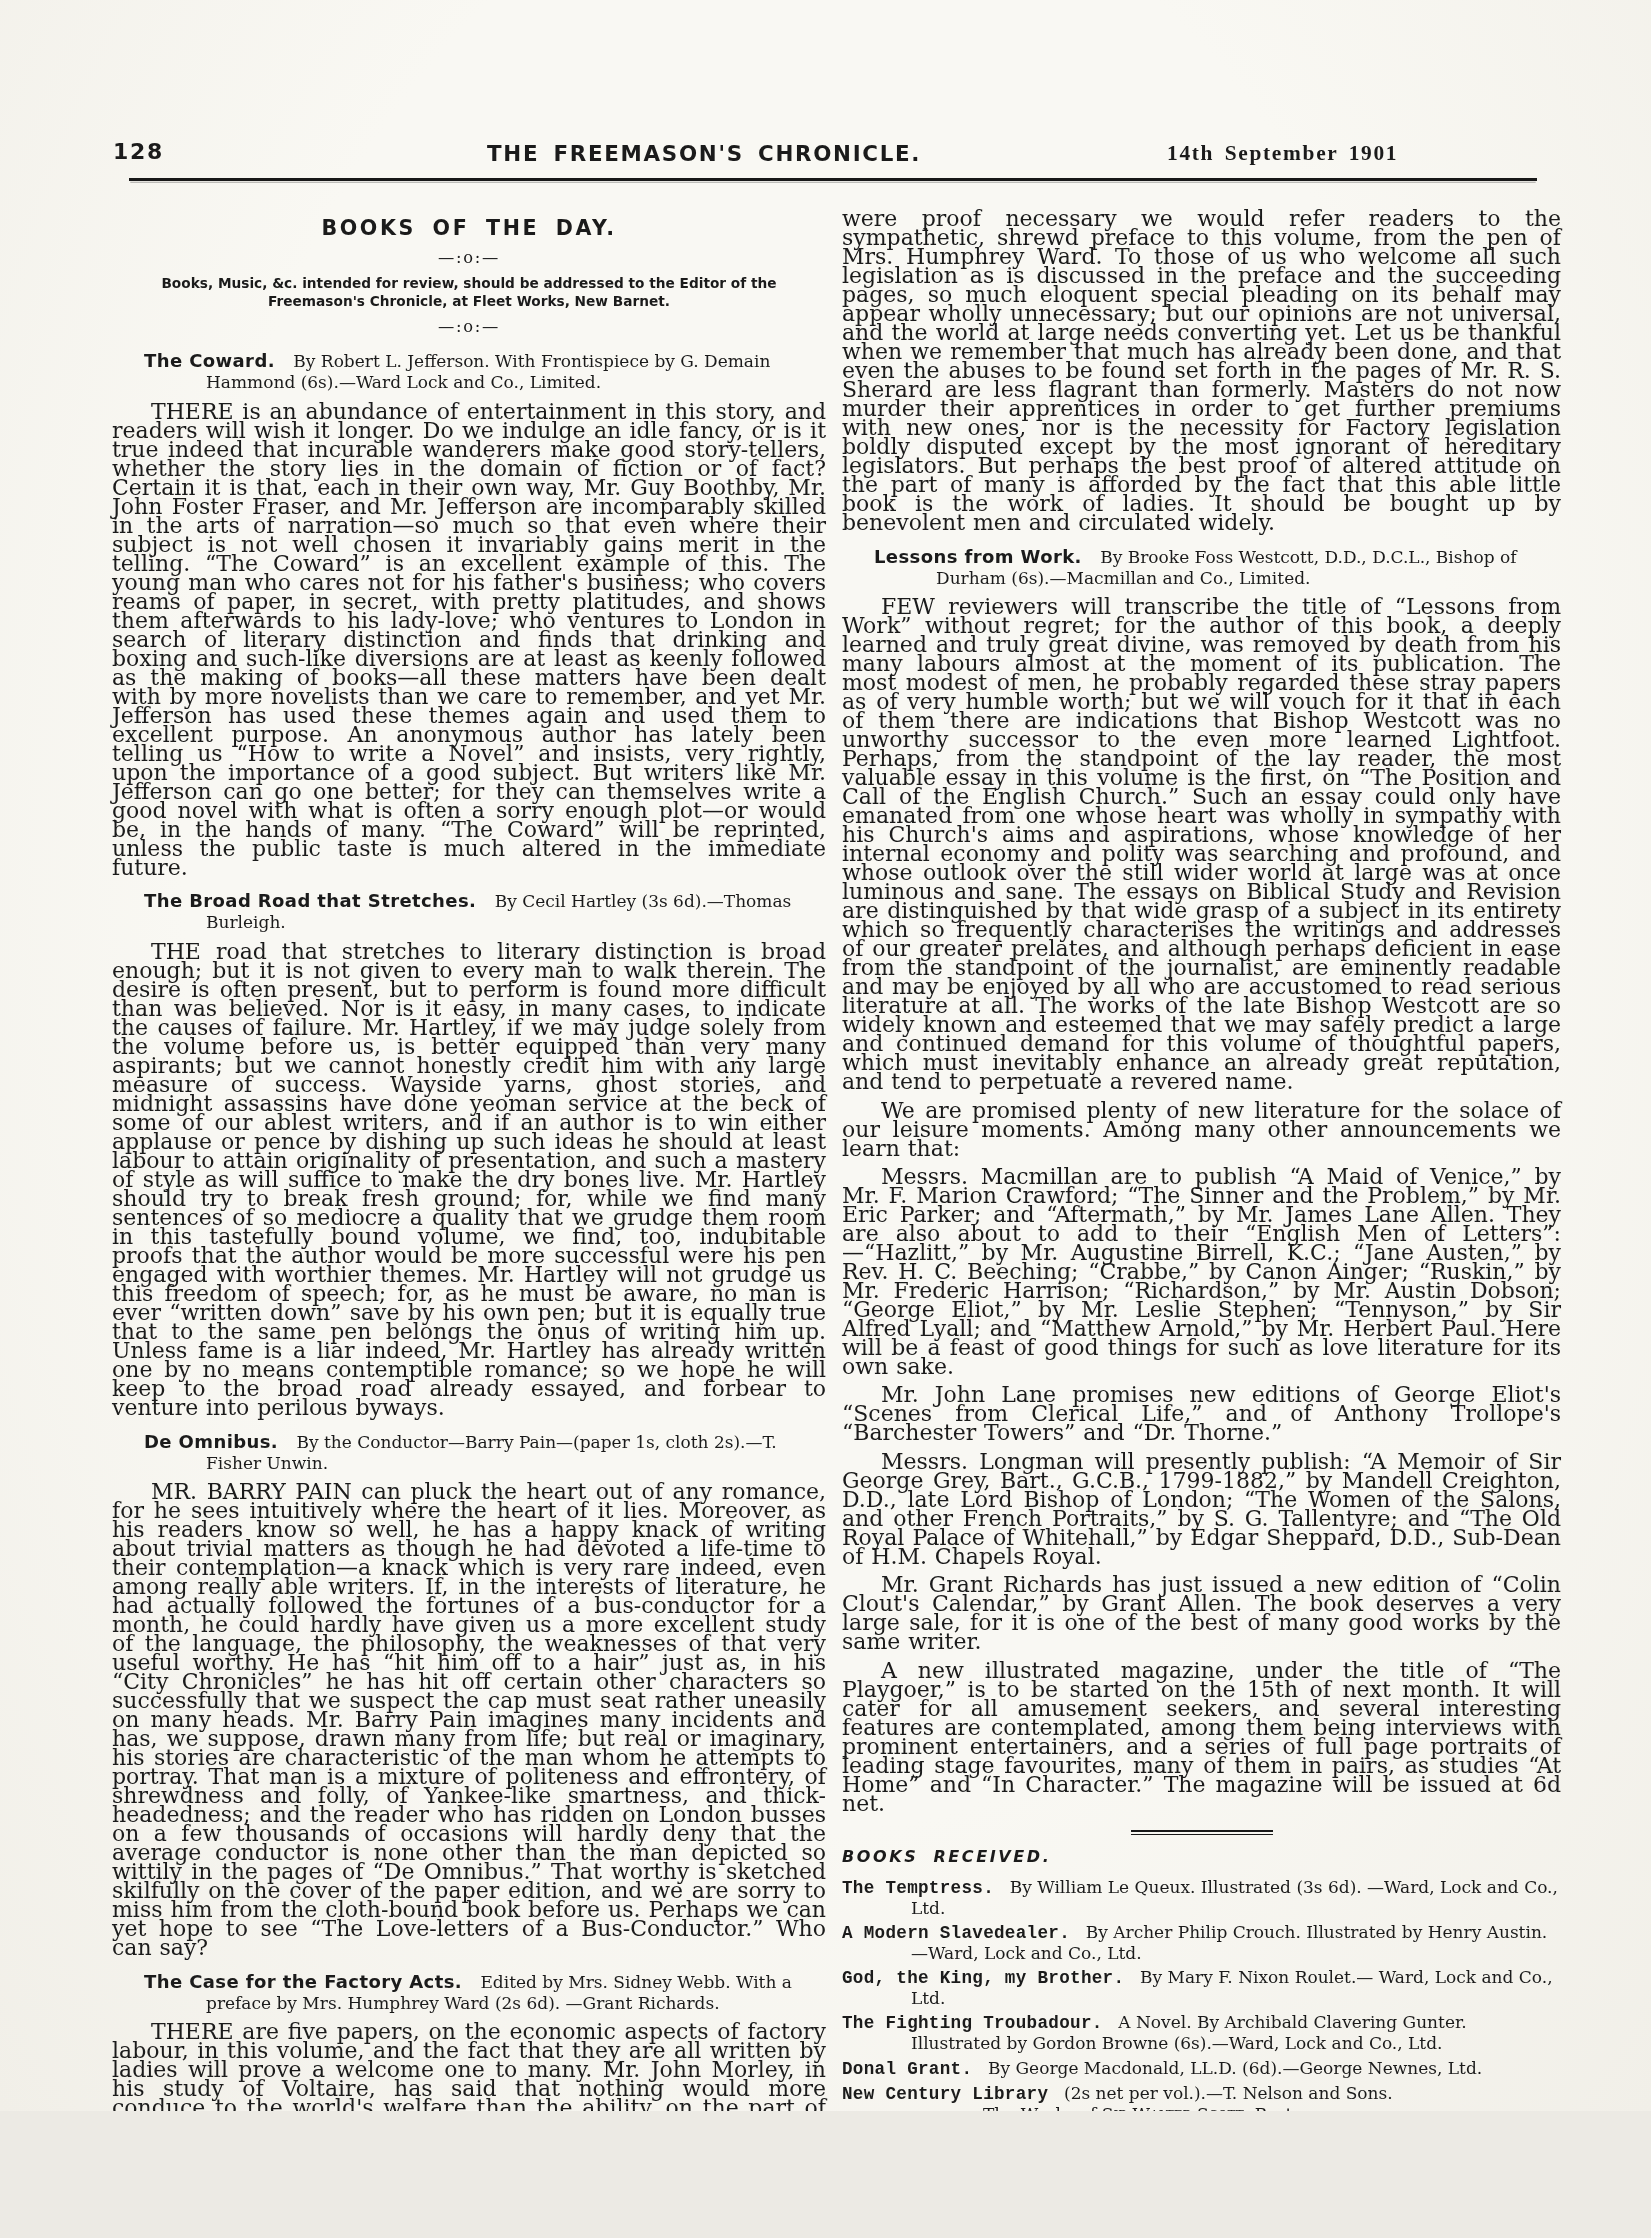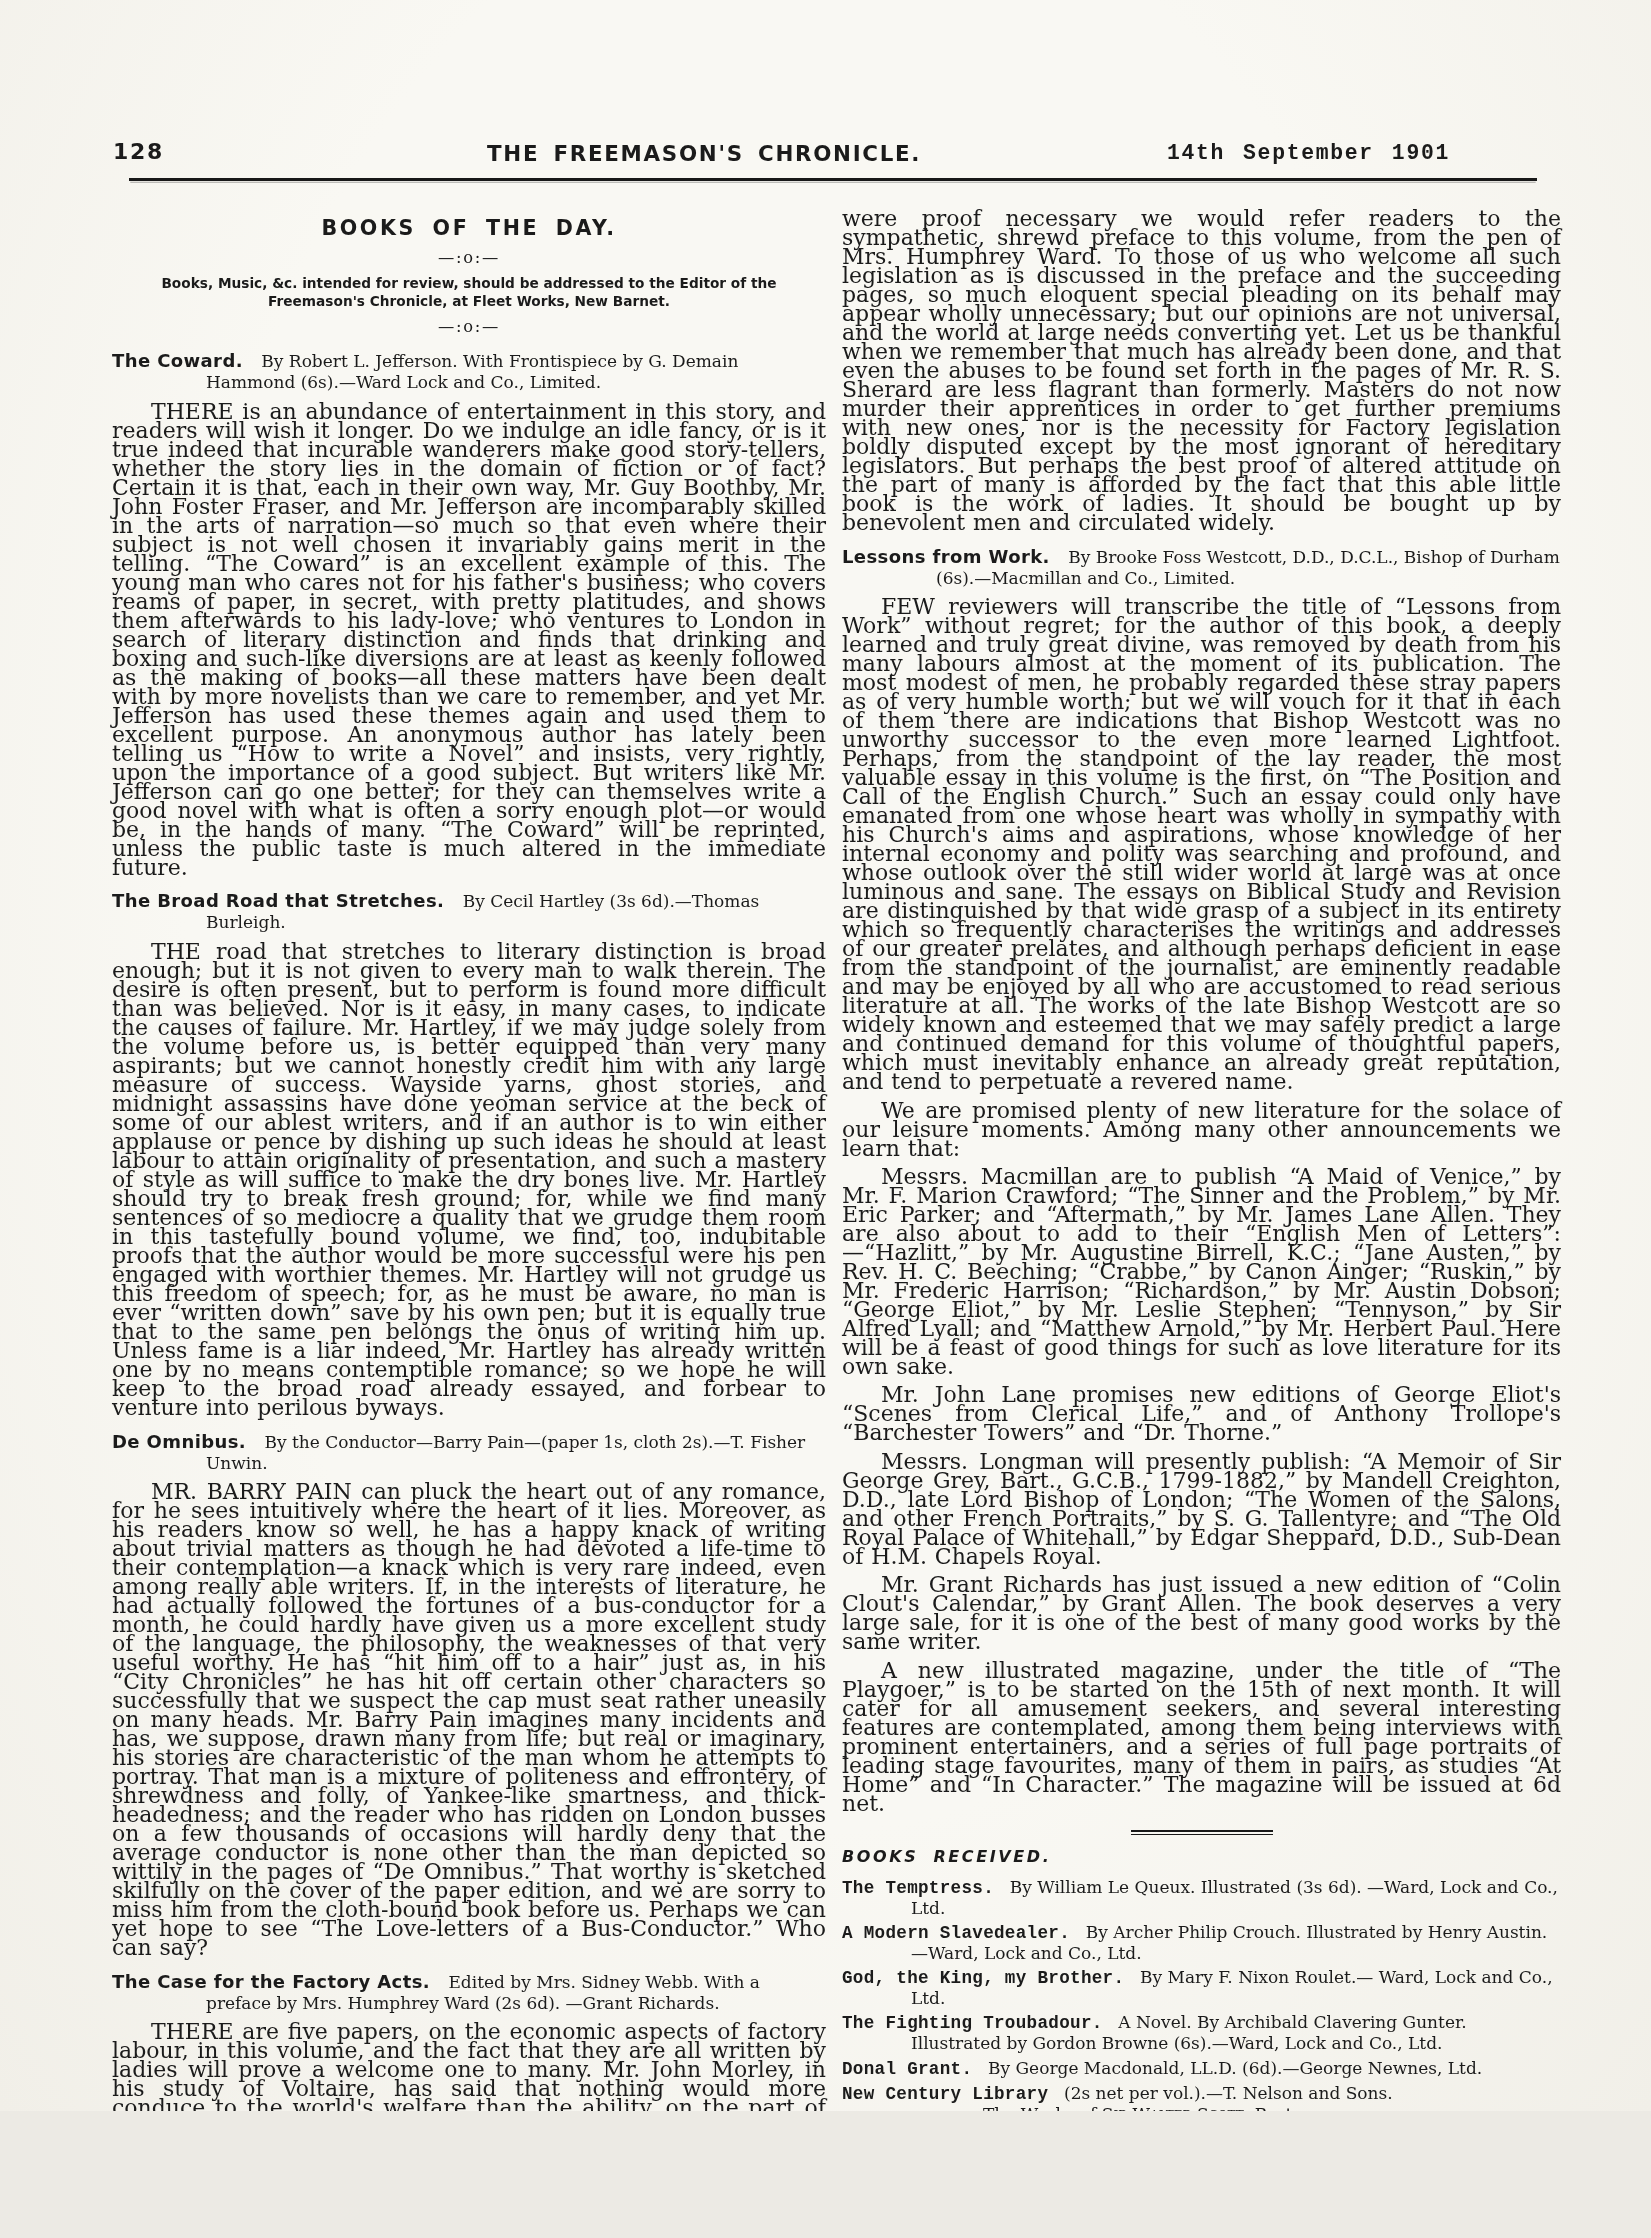--- a/index.html
+++ b/index.html
@@ -22,21 +22,21 @@
     font-family:"DejaVu Sans", sans-serif;
     font-weight:bold; font-size:22px; letter-spacing:1.7px;
   }
   .journal-title {
     position:absolute; left:487px; top:141px;
     font-family:"DejaVu Sans", sans-serif;
     font-weight:bold; font-size:21.4px; letter-spacing:1.7px; word-spacing:5.1px;
   }
   .issue-date {
     position:absolute; left:1167px; top:141px;
-    font-family:Liberation Mono, monospace;
+    font-family:Liberation Serif, serif;
     font-weight:bold; font-size:21.4px; letter-spacing:1.7px; word-spacing:3.4px;
   }
   .head-rule {
     position:absolute; left:129px; top:178px; width:1408px; height:3.4px;
     background:#181818;
     box-shadow:0 2.6px 0 -1.3px rgba(24,24,24,.85);
   }
   
   .columns { display:flex; gap:16px; padding:0 79px 0 112px; }
   .col { flex:none; }
@@ -55,21 +55,21 @@
     font-weight:bold; font-size:13.7px; line-height:18px;
   }
 
   .review { margin-bottom:5.1px; }
   .rev-head {
     margin:13.7px 0 8.6px; padding-left:94px; text-indent:-94px;
     font-size:17px; line-height:21px; text-align:left;
   }
   .rev-title {
     font-family:"DejaVu Sans", sans-serif;
-    font-weight:bold; font-size:18px; letter-spacing:0.4px;
+    font-weight:bold; font-size:18px; letter-spacing:0.4px;margin-left:32px;
   }
   .rev-head .rest { margin-left:13px; }
 
   p.body {
     margin:0 0 9.4px; font-size:22px; line-height:19px;
     text-align:justify; word-spacing:0.9px;
   }
   p.body.indent { text-indent:39px; }
   p.body.no-indent { text-indent:0; }
 

